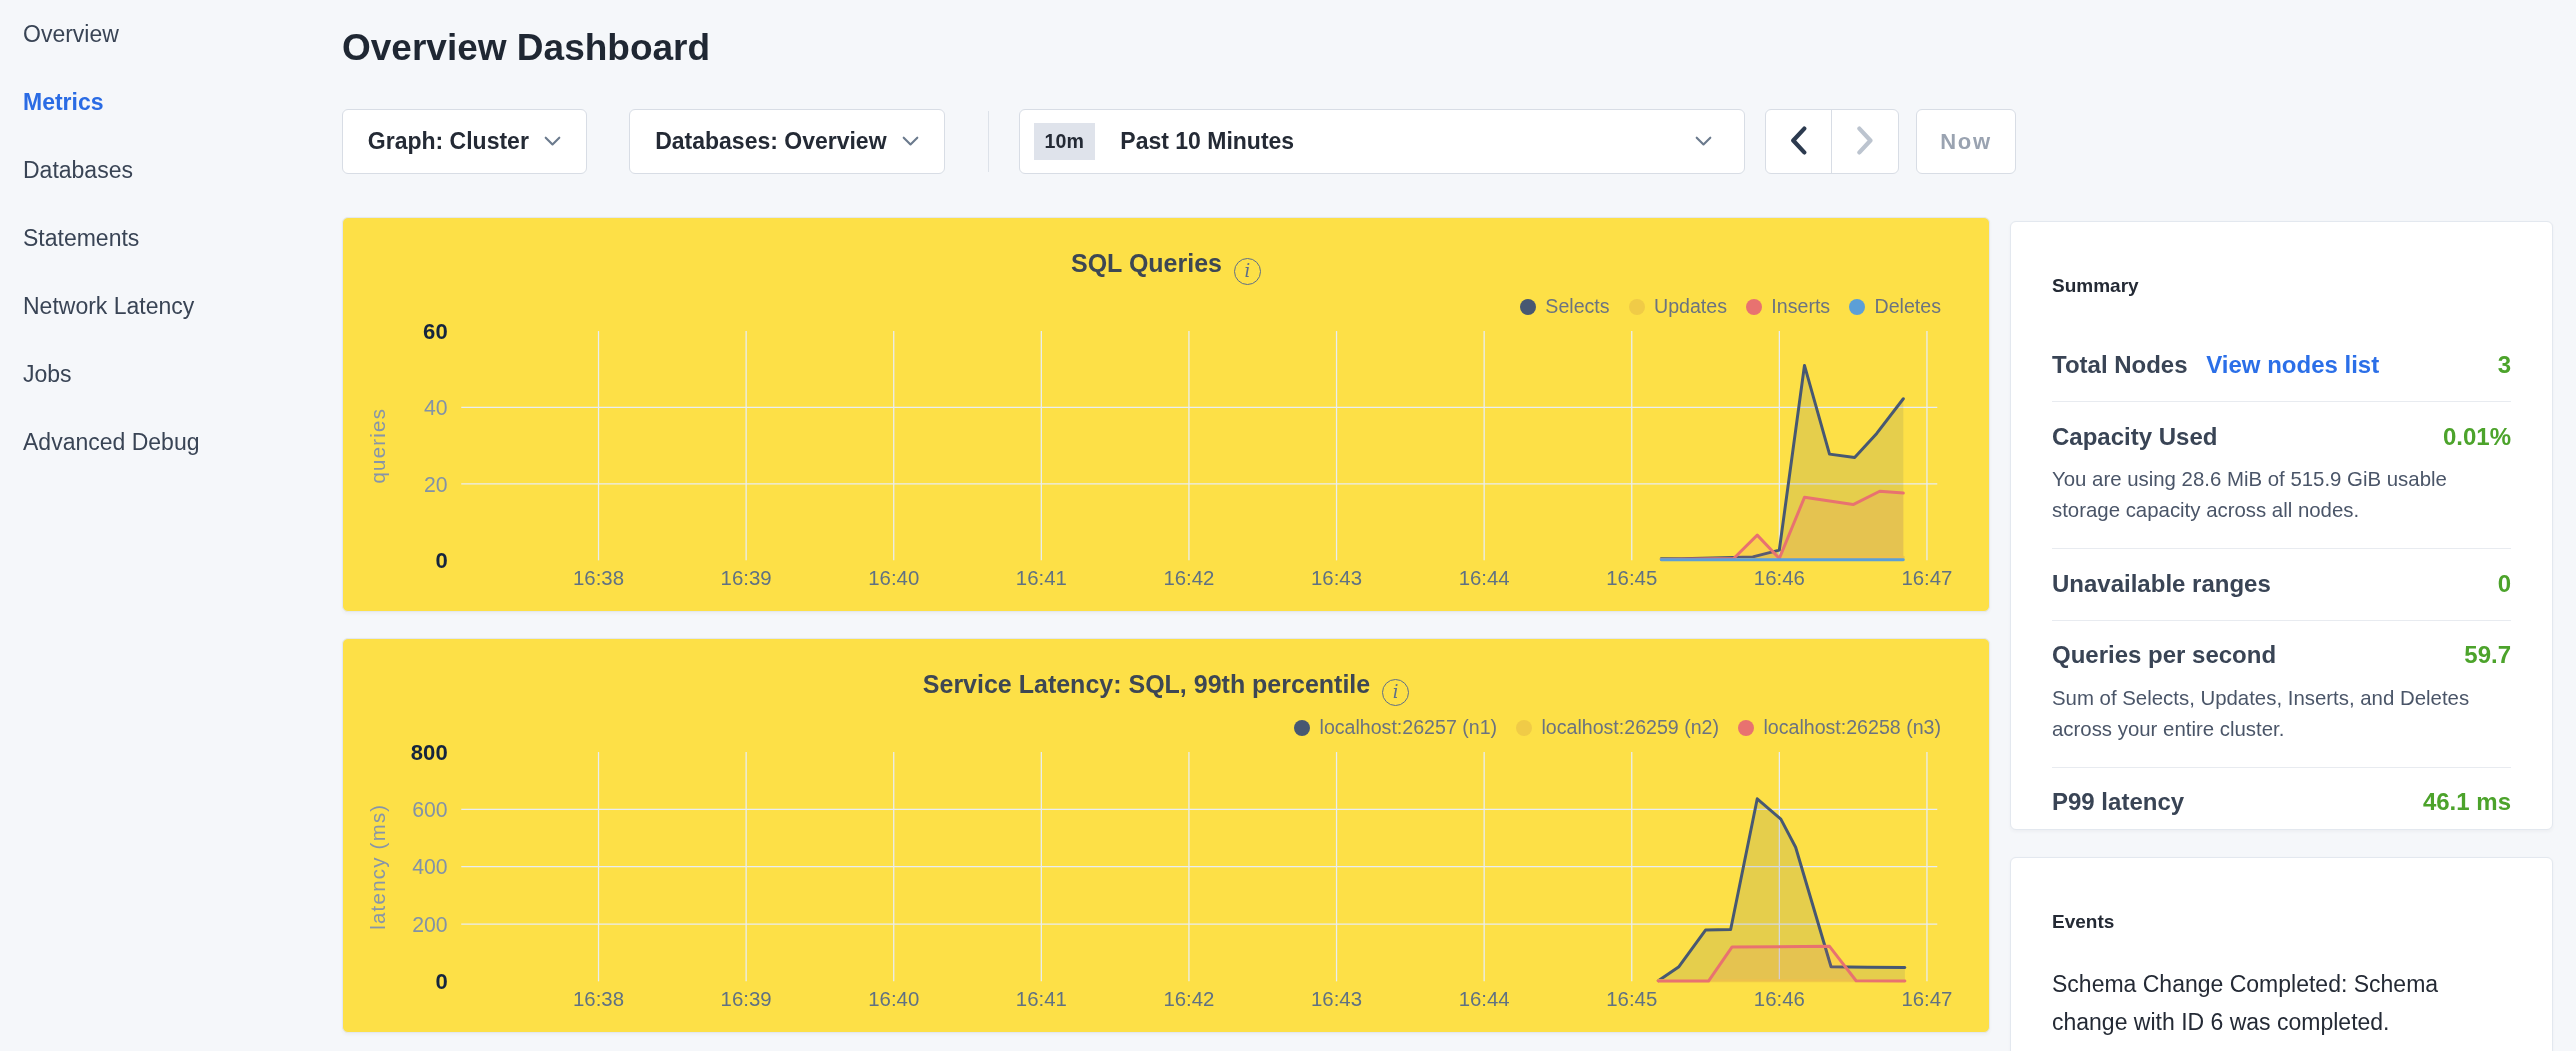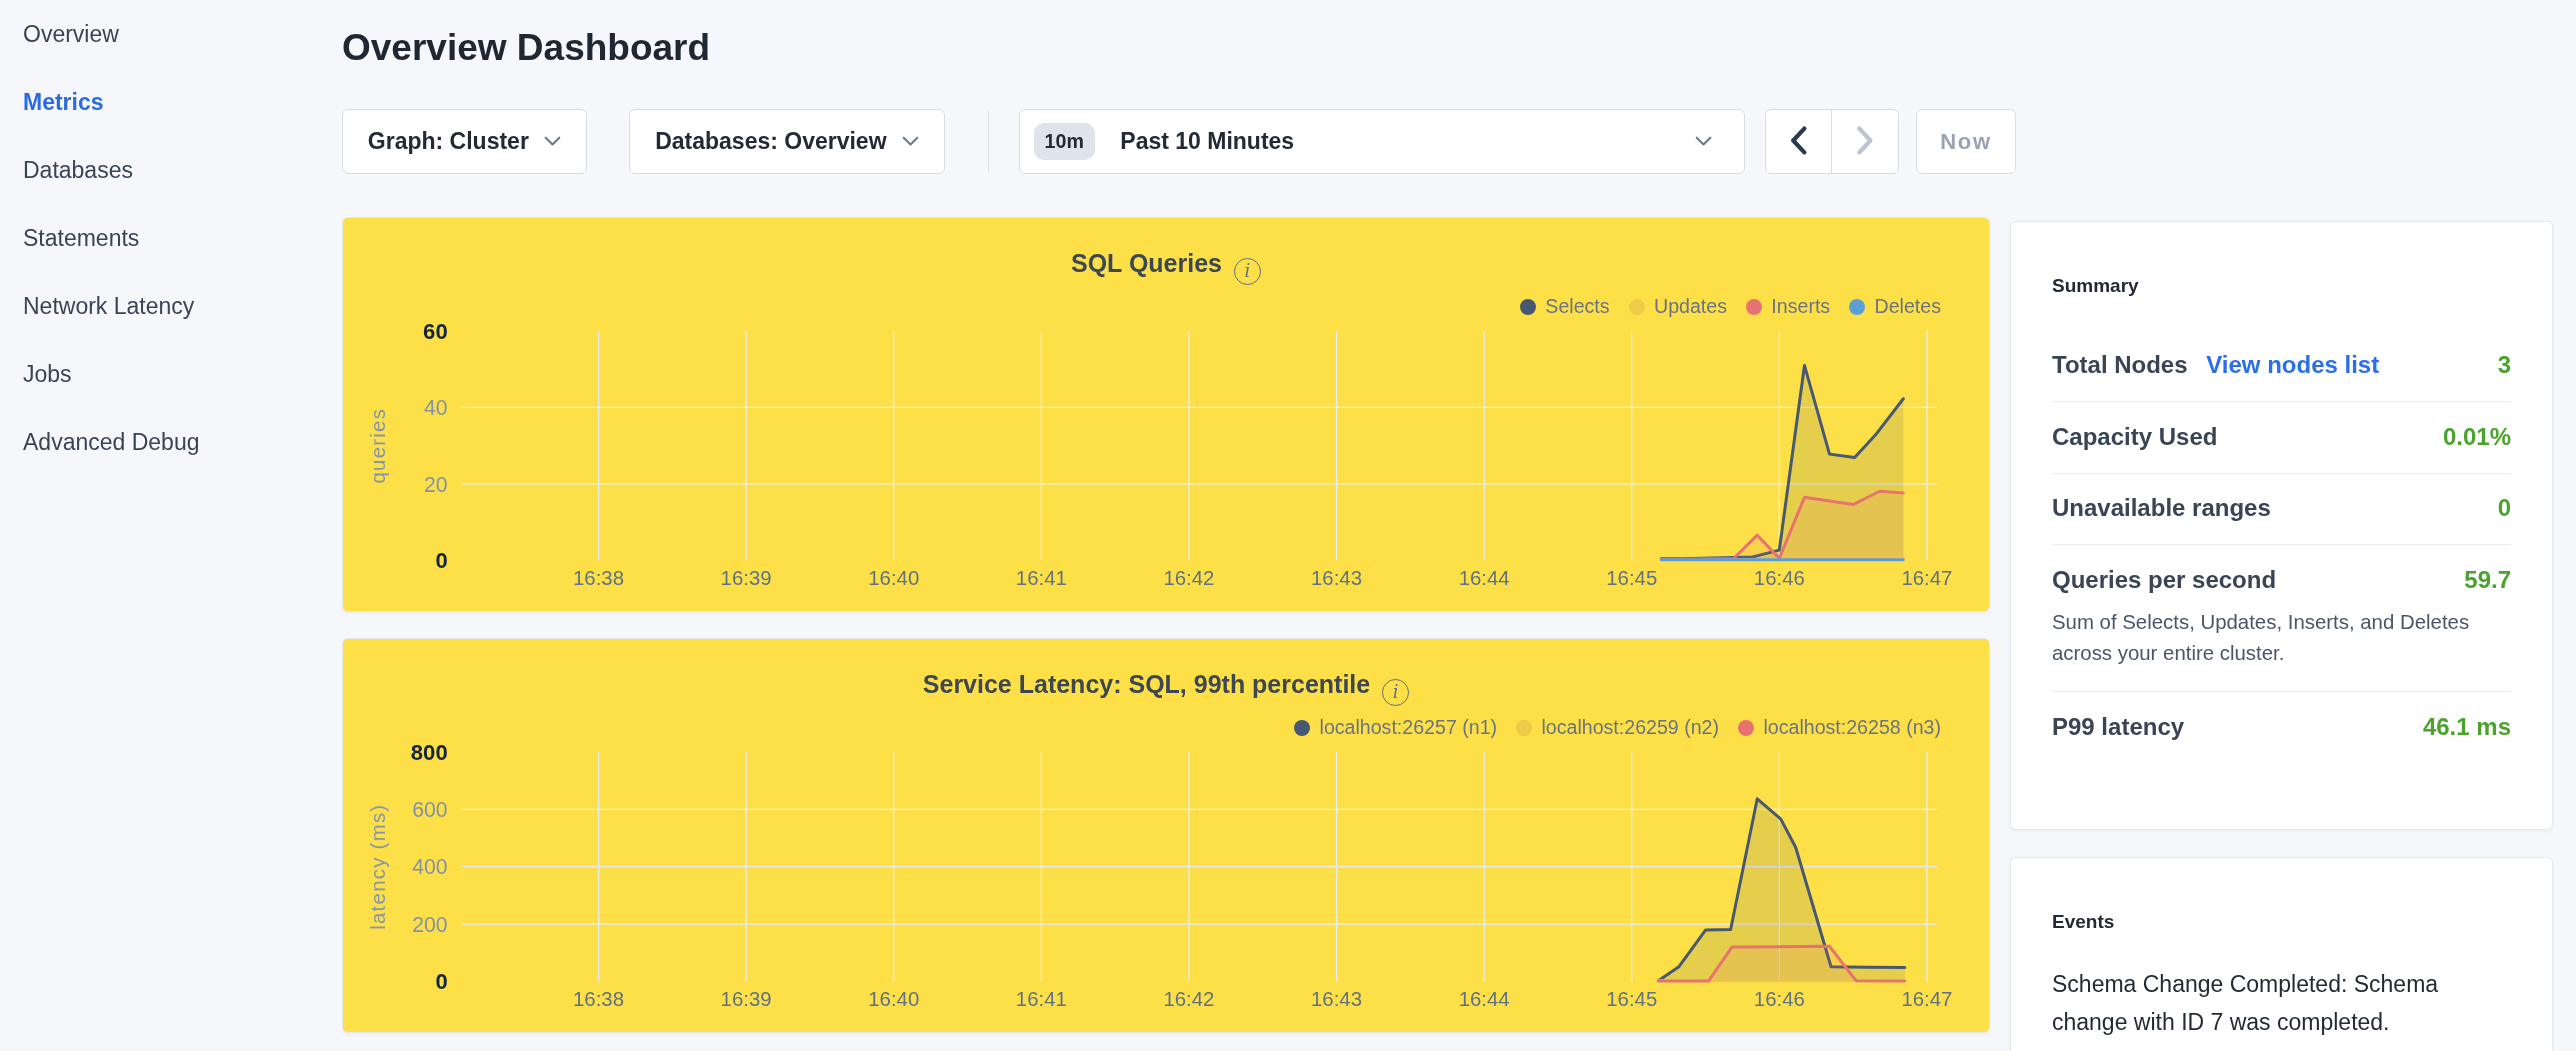--- a/index.html
+++ b/index.html
@@ -30,21 +30,21 @@
   .ctrl-btn { display:flex; align-items:center; justify-content:center; gap:15.3px;
     font-size:23px; font-weight:700; color:#242a35; cursor:pointer; }
   .ctrl-btn.graph { left:0; width:245px; }
   .ctrl-btn.dash  { left:287px; width:316px; }
   .caret-icon { width:17px; height:10.2px; display:inline-block; }
   .caret-icon svg { display:block; }
   .vdivider { position:absolute; left:646px; top:1.7px; height:61px; width:0.9px; background:#dde2e9; }
   .timebox { left:677px; width:726px; display:flex; align-items:center; cursor:pointer; padding:0 32px 0 13.6px; }
   .time-badge {
     background:#dfe3eb; color:#242a35; font-size:19.6px; font-weight:700;
-    border-radius:10px; padding:8.5px 11px; line-height:1;
+    border-radius:0; padding:8.5px 11px; line-height:1;
   }
   .time-label { font-size:23px; font-weight:700; margin-left:25.5px; color:#242a35; }
   .timebox .caret-icon { margin-left:auto; }
   .arrow-group { left:1423px; width:134px; display:flex; }
   .arrow-half { width:50%; display:flex; align-items:center; justify-content:center; cursor:pointer; }
   .arrow-half:first-child { border-right:0.9px solid #d8dde5; }
   .now-btn { left:1574px; width:100px; display:flex; align-items:center; justify-content:center;
     font-size:22px; font-weight:700; color:#9aa3b1; letter-spacing:1.7px; cursor:default; }
   
   .chart-card {
@@ -291,20 +291,21 @@
             <span class="sum-label">Total Nodes</span>
             <span class="sum-link">View nodes list</span>
             <span class="sum-value">3</span>
           </div>
         </div>
         <div class="sum-row">
           <div class="sum-head">
             <span class="sum-label">Capacity Used</span>
             <span class="sum-value">0.01%</span>
           </div>
+          <div class="sum-desc">You are using 28.6 MiB of 515.9 GiB usable storage capacity across all nodes.</div>
         </div>
         <div class="sum-row">
           <div class="sum-head">
             <span class="sum-label">Unavailable ranges</span>
             <span class="sum-value">0</span>
           </div>
         </div>
         <div class="sum-row">
           <div class="sum-head">
             <span class="sum-label">Queries per second</span>
@@ -316,17 +317,17 @@
           <div class="sum-head">
             <span class="sum-label">P99 latency</span>
             <span class="sum-value">46.1 ms</span>
           </div>
         </div>
       </div>
   </section>
 
   <section class="side-card events-card">
     <h3>Events</h3>
-    <p class="event-msg">Schema Change Completed: Schema change with ID 7 was completed.</p>
+    <p class="event-msg">Schema Change Completed: Schema change with ID 6 was completed.</p>
     <p class="event-ts">May 13, 2020 at 4:45 PM</p>
   </section>
 </aside>
 
 
 </body></html>

